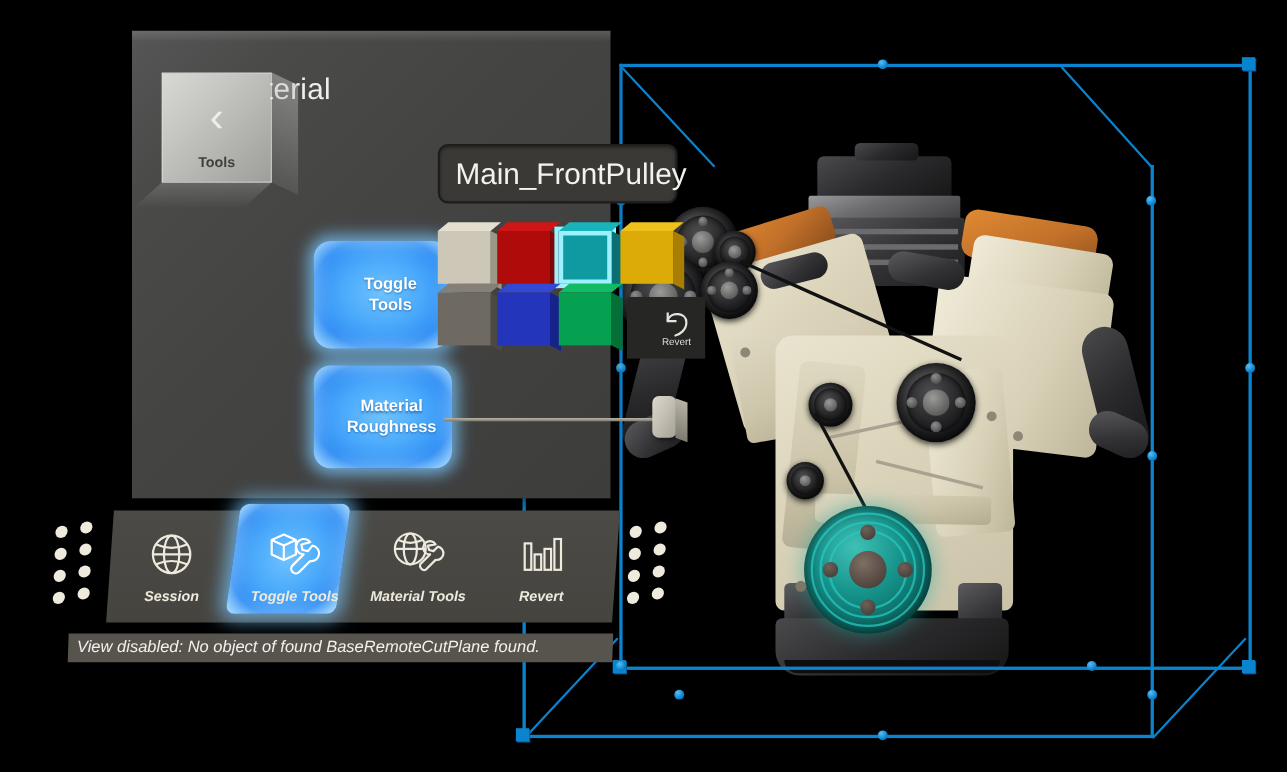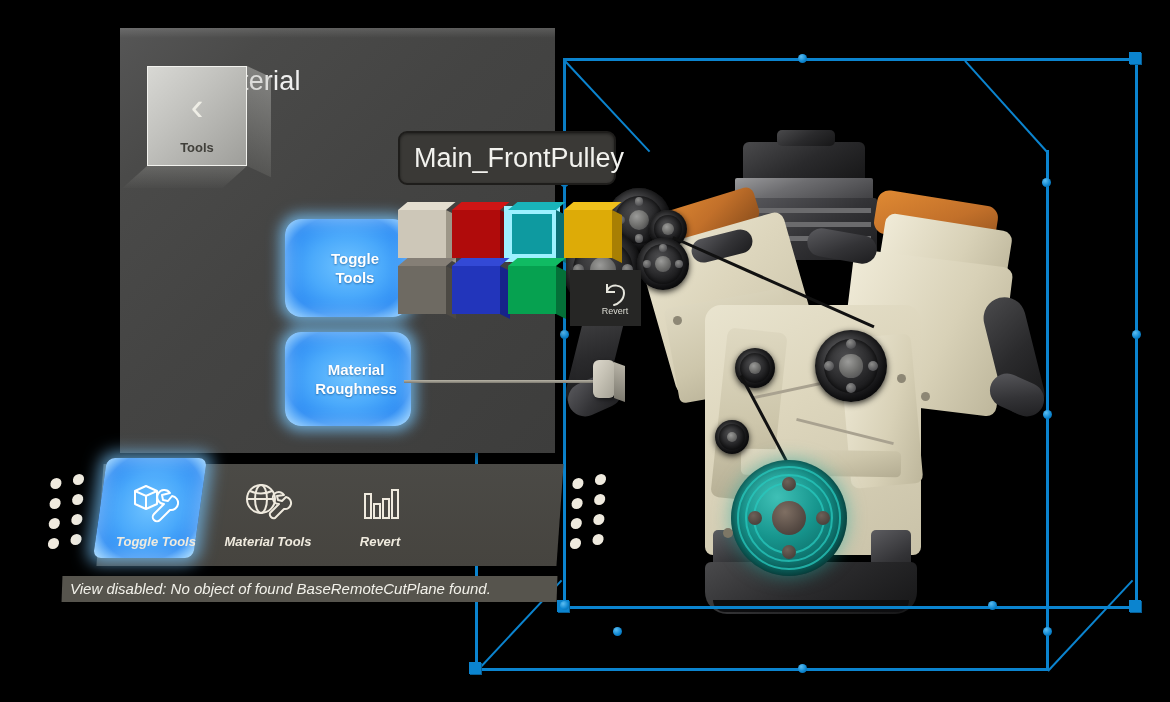--- a/index.html
+++ b/index.html
@@ -377,20 +377,32 @@
       <i style="left:4px;top:26px;"></i>
         <i style="left:26px;top:22px;"></i>
       <i style="left:6px;top:46px;"></i>
         <i style="left:28px;top:42px;"></i>
       <i style="left:8px;top:66px;"></i>
         <i style="left:30px;top:62px;"></i>
     </div>
 
     <div id="toolbar-items">
 
+      <div class="tb-item">
+        <div class="tb-icon">
+          <svg width="44" height="44" viewBox="0 0 44 44">
+            <circle cx="22" cy="22" r="17" fill="none" stroke="#efeade" stroke-width="2"></circle>
+            <ellipse cx="22" cy="22" rx="7" ry="17" fill="none" stroke="#efeade" stroke-width="2"></ellipse>
+            <line x1="5" y1="22" x2="39" y2="22" stroke="#efeade" stroke-width="2"></line>
+            <path d="M8 13 Q22 19 36 13" fill="none" stroke="#efeade" stroke-width="2"></path>
+            <path d="M8 31 Q22 25 36 31" fill="none" stroke="#efeade" stroke-width="2"></path>
+          </svg>
+        </div>
+        <div class="tb-label">Session</div>
+      </div>
 
       <div class="tb-item">
         <div class="tb-sel"></div>
         <div class="tb-icon" style="position:relative;z-index:2;">
           <svg width="52" height="46" viewBox="0 0 52 46">
             <path d="M16 5 L27 10 L27 23 L16 28 L5 23 L5 10 Z" fill="none" stroke="#ffffff" stroke-width="2" stroke-linejoin="round"></path>
             <path d="M5 10 L16 15 L27 10 M16 15 L16 28" fill="none" stroke="#ffffff" stroke-width="2"></path>
             <path d="M40 12 a7 7 0 1 0 -6 11 L24 33 a4 4 0 0 0 6 6 l10 -10 a7 7 0 0 0 2 -14 l-4 5 l-5 -1 l-1 -5 Z" fill="none" stroke="#ffffff" stroke-width="2" stroke-linejoin="round"></path>
           </svg>
         </div>

